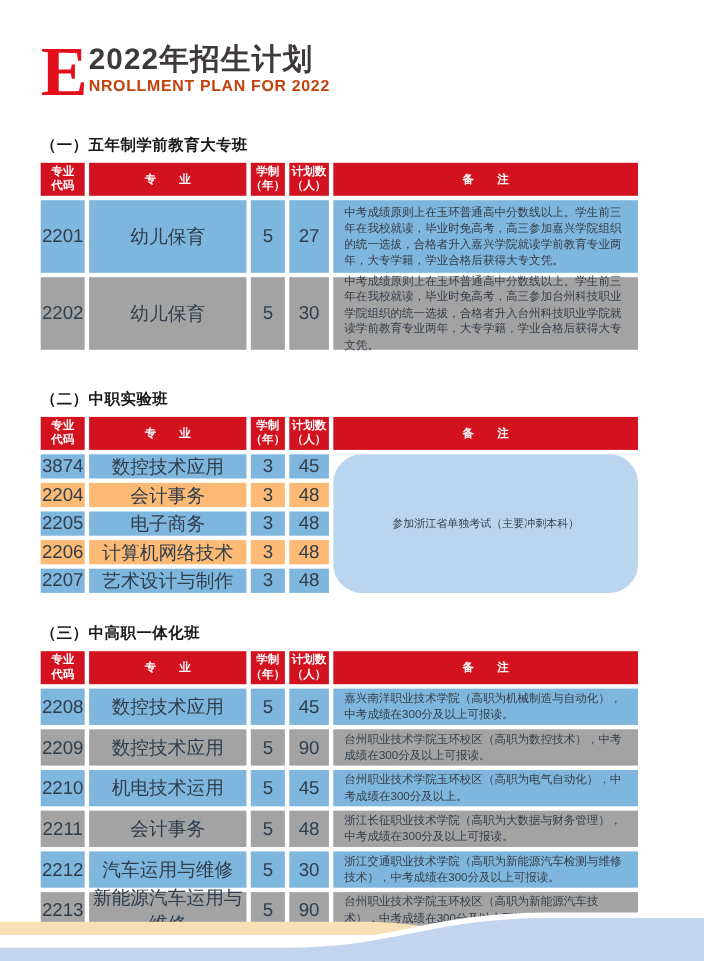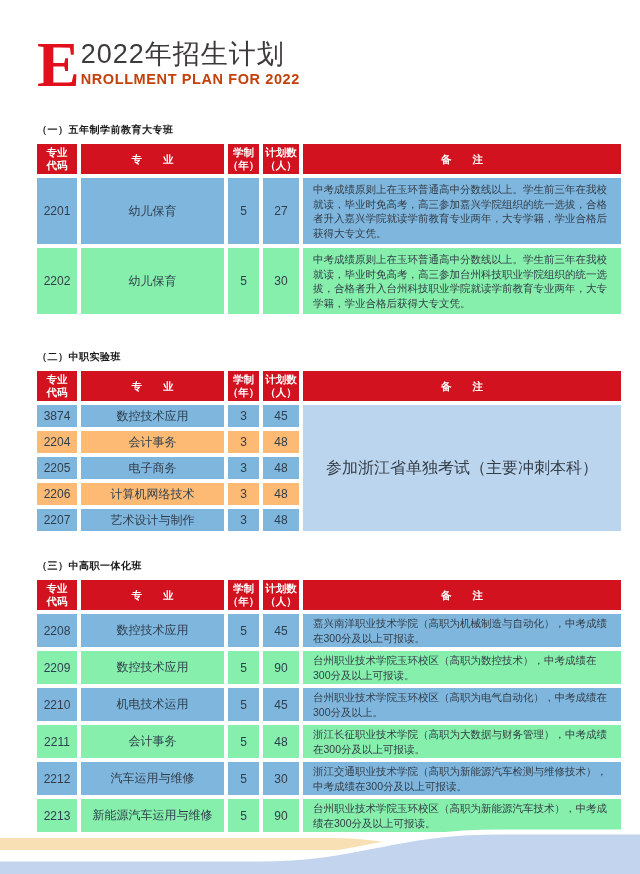--- a/index.html
+++ b/index.html
@@ -16,75 +16,75 @@
 
   
   .hdr { display:flex; align-items:flex-start; }
   .hdr-logo {
     font-size:64px; line-height:50px; font-weight:bold;
     color:#e2101c; letter-spacing:-2px;
     font-family:"Liberation Serif", serif;
   }
   .hdr-text { margin-left:3px; }
   .hdr-title {
-    font-size:27px; font-weight:normal; color:#3d3a39;
+    font-size:27px; font-weight:bold; color:#3d3a39;
     line-height:29px; letter-spacing:1px;
   }
   .hdr-sub {
     font-size:14.5px; color:#c2410c; font-weight:bold;
     letter-spacing:0.6px; margin-top:2px;
   }
 
   
   .section-title {
-    font-size:10px; font-weight:bold; color:#191919;
+    font-size:14px; font-weight:bold; color:#191919;
     margin:0 0 7px 0; letter-spacing:0.5px;
   }
   .sec1 { margin-top:33px; }
   .sec2 { margin-top:36px; }
   .sec3 { margin-top:28px; }
 
   
-  .tbl { width:584px; }
+  .tbl { width:543px; }
   .tgrid {
     display:grid;
     grid-template-columns:40px 143px 31px 36px 1fr;
     gap:4px;
   }
   .thead { margin-bottom:4px; }
   .th {
     background:#d2121f; color:#ffffff;
     font-weight:bold; font-size:10.5px; line-height:13px;
     display:flex; flex-direction:column;
     align-items:center; justify-content:center;
     height:30px; text-align:center;
   }
   .pre { white-space:pre; }
   .cell {
     display:flex; align-items:center; justify-content:center;
-    font-size:12px; color:#2f3e4c; text-align:center;
+    font-size:17px; color:#2f3e4c; text-align:center;
   }
   .cell.remark {
     justify-content:flex-start; text-align:left;
     font-size:10.5px; line-height:14.5px;
     padding:16px 10px; color:#333d47;
   }
   .bg-m { background:#7fb6de; }
-  .bg-l { background:#86efac; }
+  .bg-l { background:#a3a3a3; }
   .bg-xl { background:#fdba74; }
   .bg-merge { background:#bcd5ee; }
 
   .t1 .tgrid.tbody { grid-auto-rows:66px; }
   .t2 .tgrid.tbody { grid-auto-rows:22px; }
   .t3 .tgrid.tbody { grid-auto-rows:33px; }
 
   .t2 .merged {
     grid-column:5; grid-row:1 / span 5;
     display:flex; align-items:center; justify-content:center;
-    font-size:16px; color:#333d47; text-align:center;
+    font-size:10px; color:#333d47; text-align:center;border-radius:26px;
   }
 
   
   .footer-waves { position:absolute; left:0; bottom:0; width:640px; height:62px; }
 </style>
 </head>
 <body>
 
 <div class="page">
   <div class="content">

